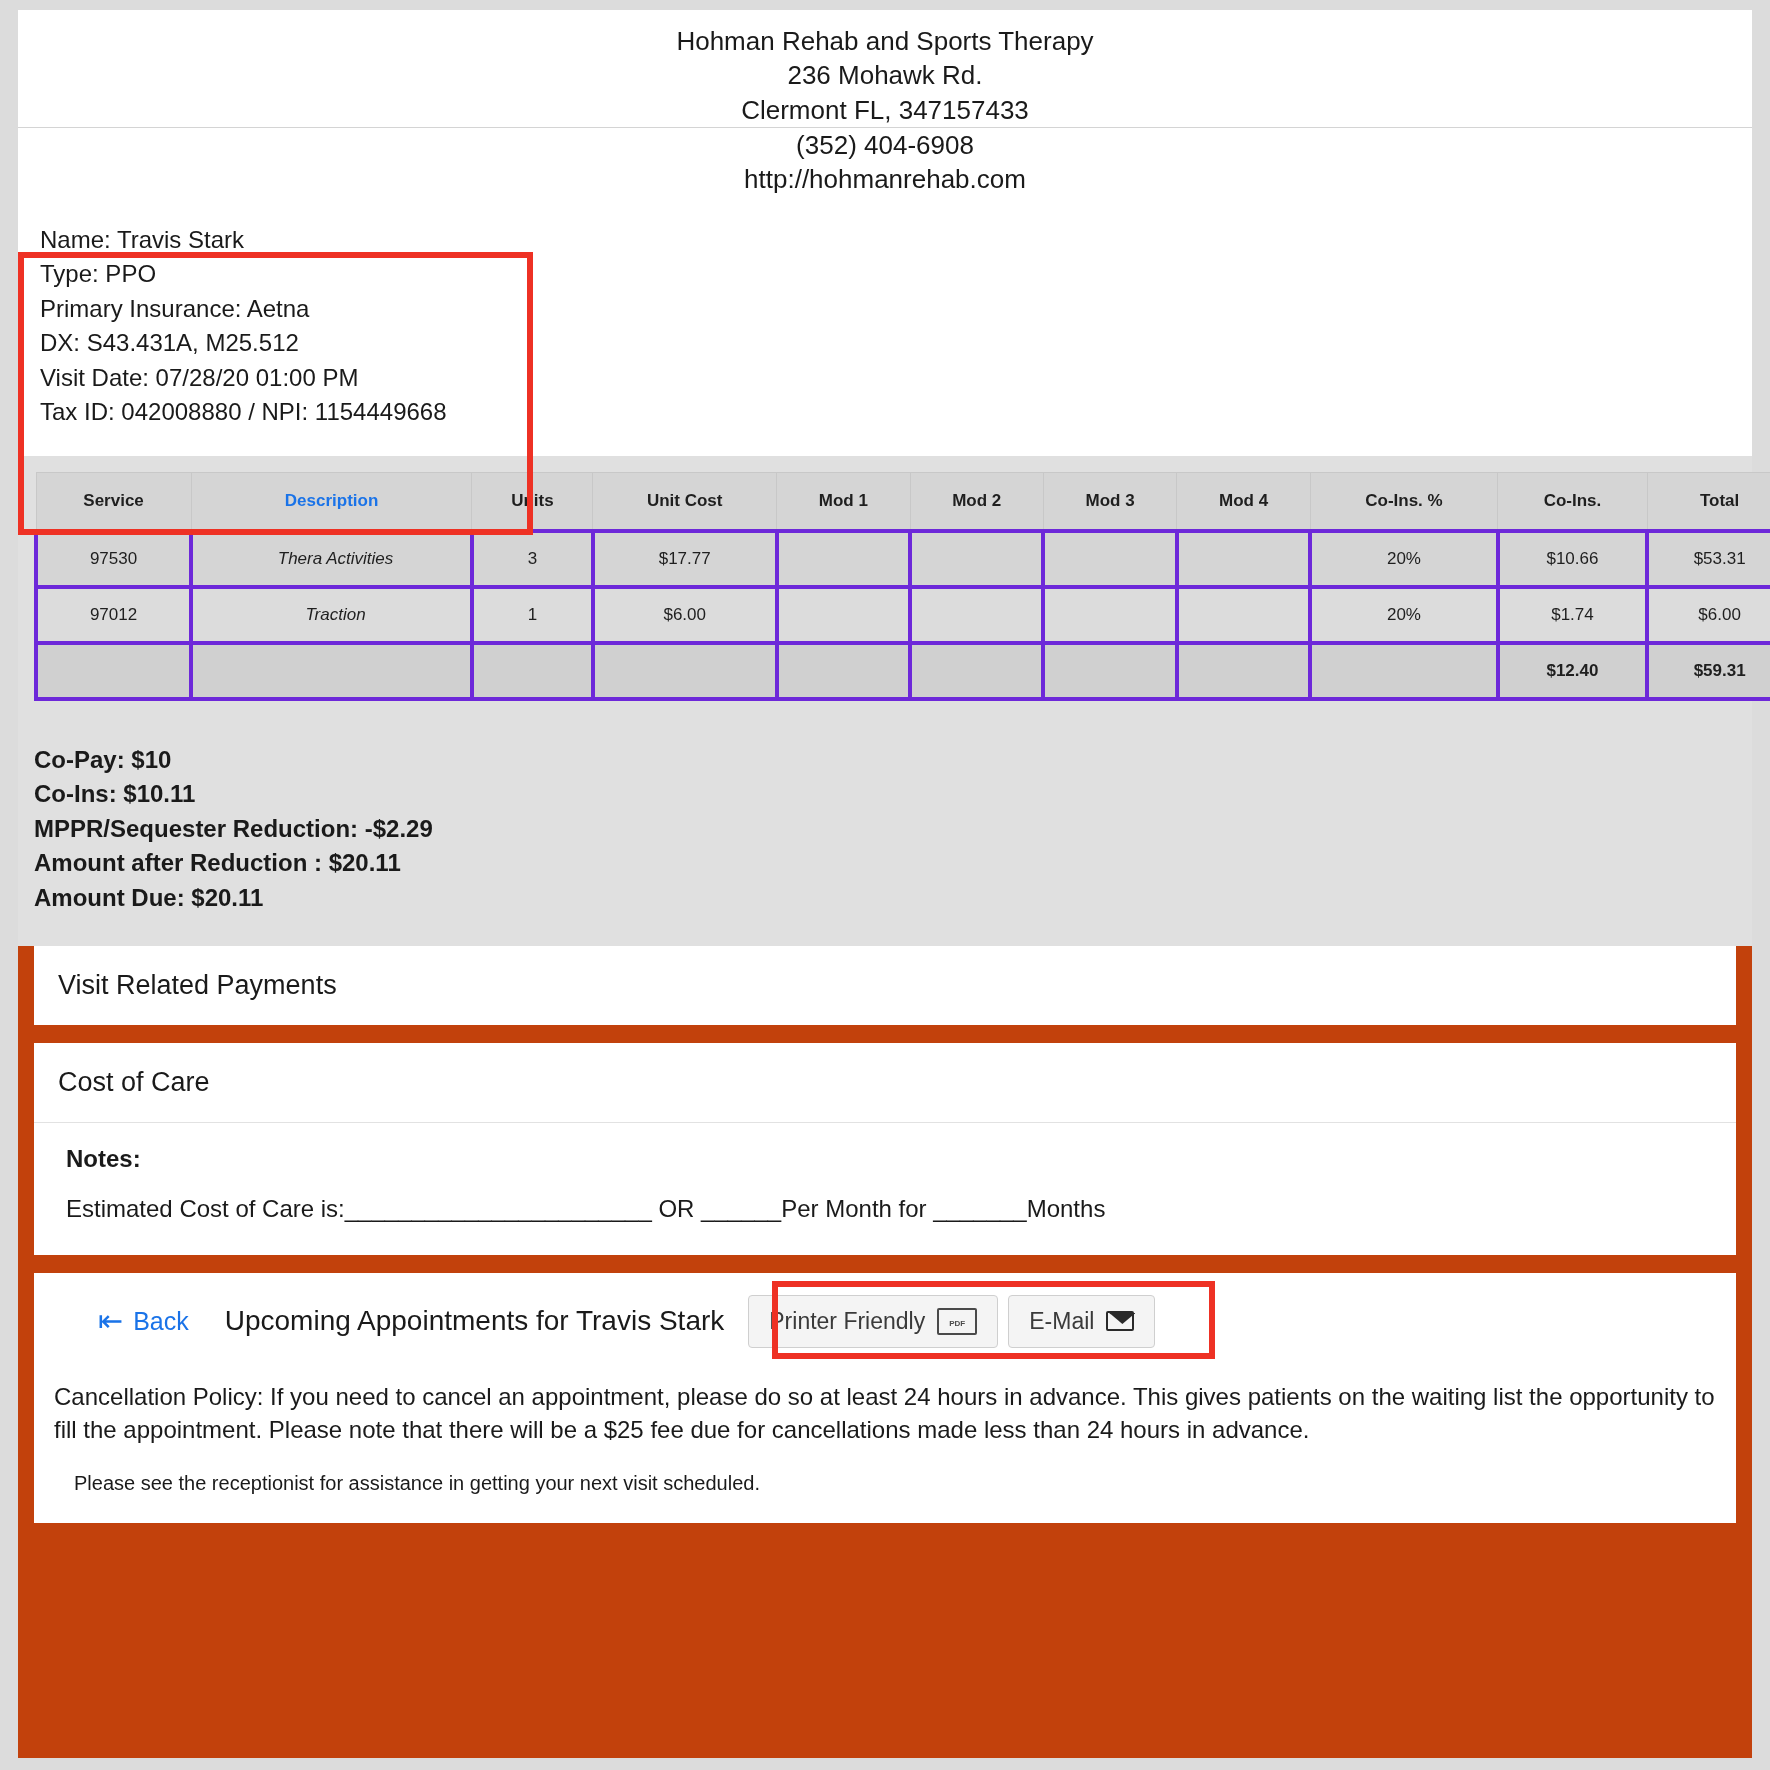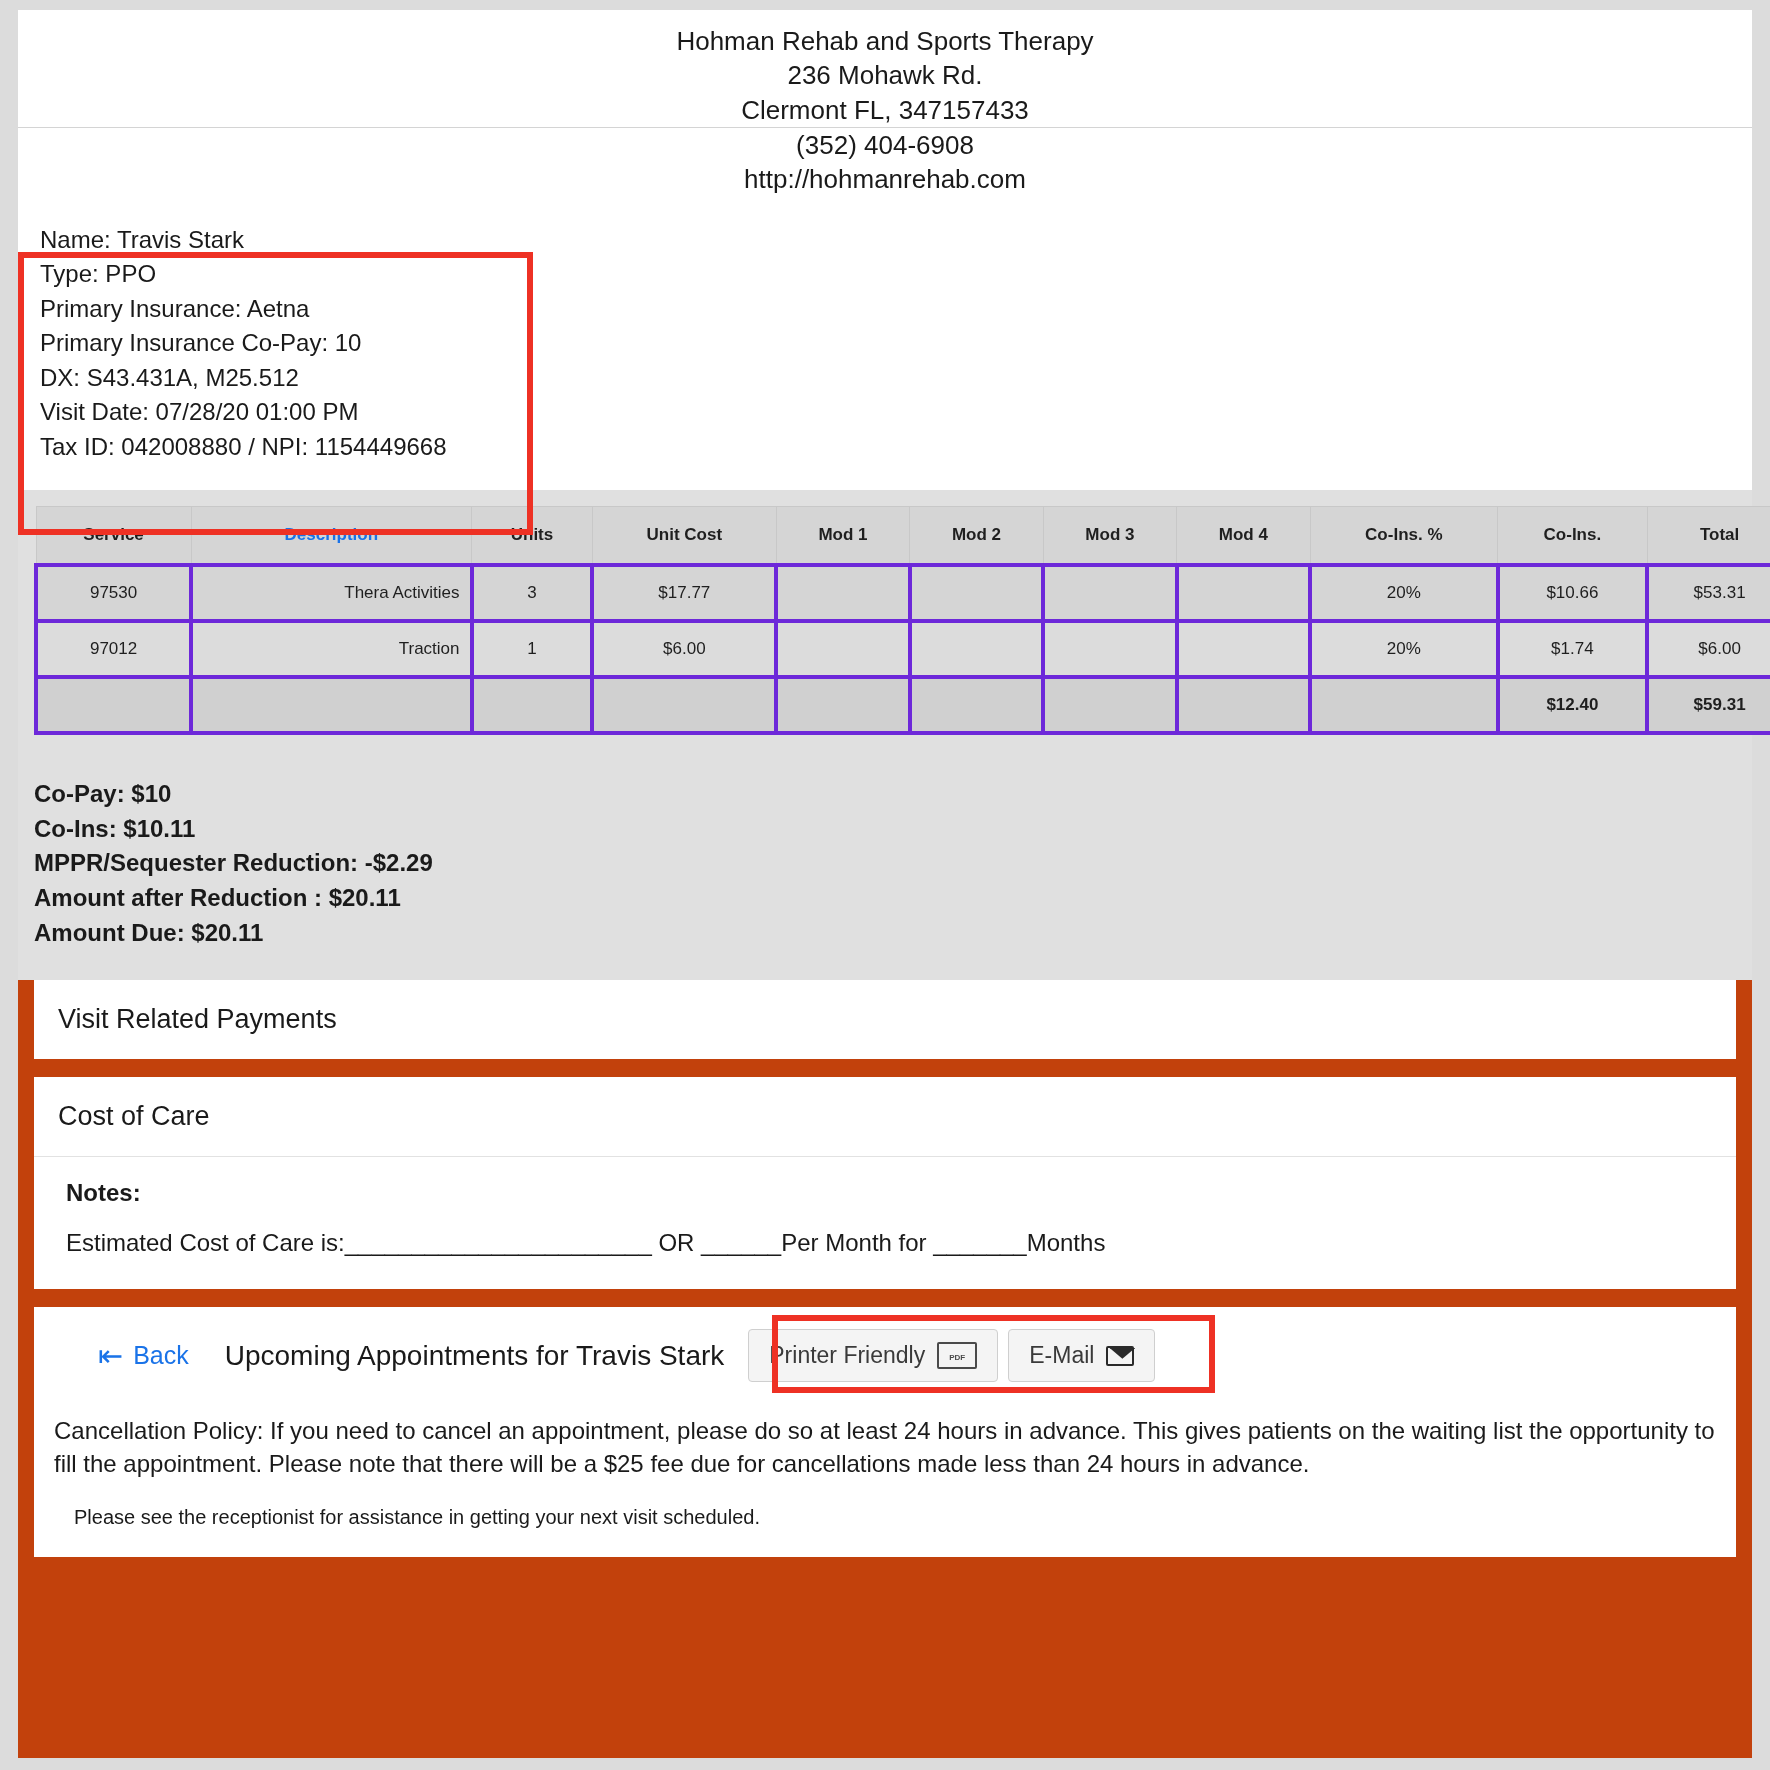--- a/index.html
+++ b/index.html
@@ -82,21 +82,21 @@
   }
   table.services th.desc { color: #1a73e8; }
   table.services td {
     border: 4px solid #6d28d9;
     padding: 16px 10px;
     text-align: center;
     background: #d5d5d5;
     margin-left: 28px;
   }
   table.services tr.alt td { background: #dcdcdc; }
-  table.services td.left { text-align: right; padding-left: 18px; }
+  table.services td.left { text-align: center; padding-left: 18px; font-style: italic; }
   table.services tr.totals td { font-weight: bold; background: #d0d0d0; }
 
   
   .summary {
     background: #e0e0e0;
     padding: 42px 16px 30px 16px;
     font-size: 24px;
     font-weight: bold;
     color: #1a1a1a;
     line-height: 1.44;
@@ -236,21 +236,20 @@
       <div class="hdr-divider"></div>
       <div>(352) 404-6908</div>
       <div>http://hohmanrehab.com</div>
     </div>
 
     <div class="patient-wrap">
       <div class="patient-info">
         <div>Name: Travis Stark</div>
         <div>Type: PPO</div>
         <div>Primary Insurance: Aetna</div>
-        <div>Primary Insurance Co-Pay: 10</div>
         <div>DX: S43.431A, M25.512</div>
         <div>Visit Date: 07/28/20 01:00 PM</div>
         <div>Tax ID: 042008880 / NPI: 1154449668</div>
       </div>
       <div class="redbox-patient"></div>
     </div>
 
     <div class="table-area">
       <table class="services">
         <thead>

